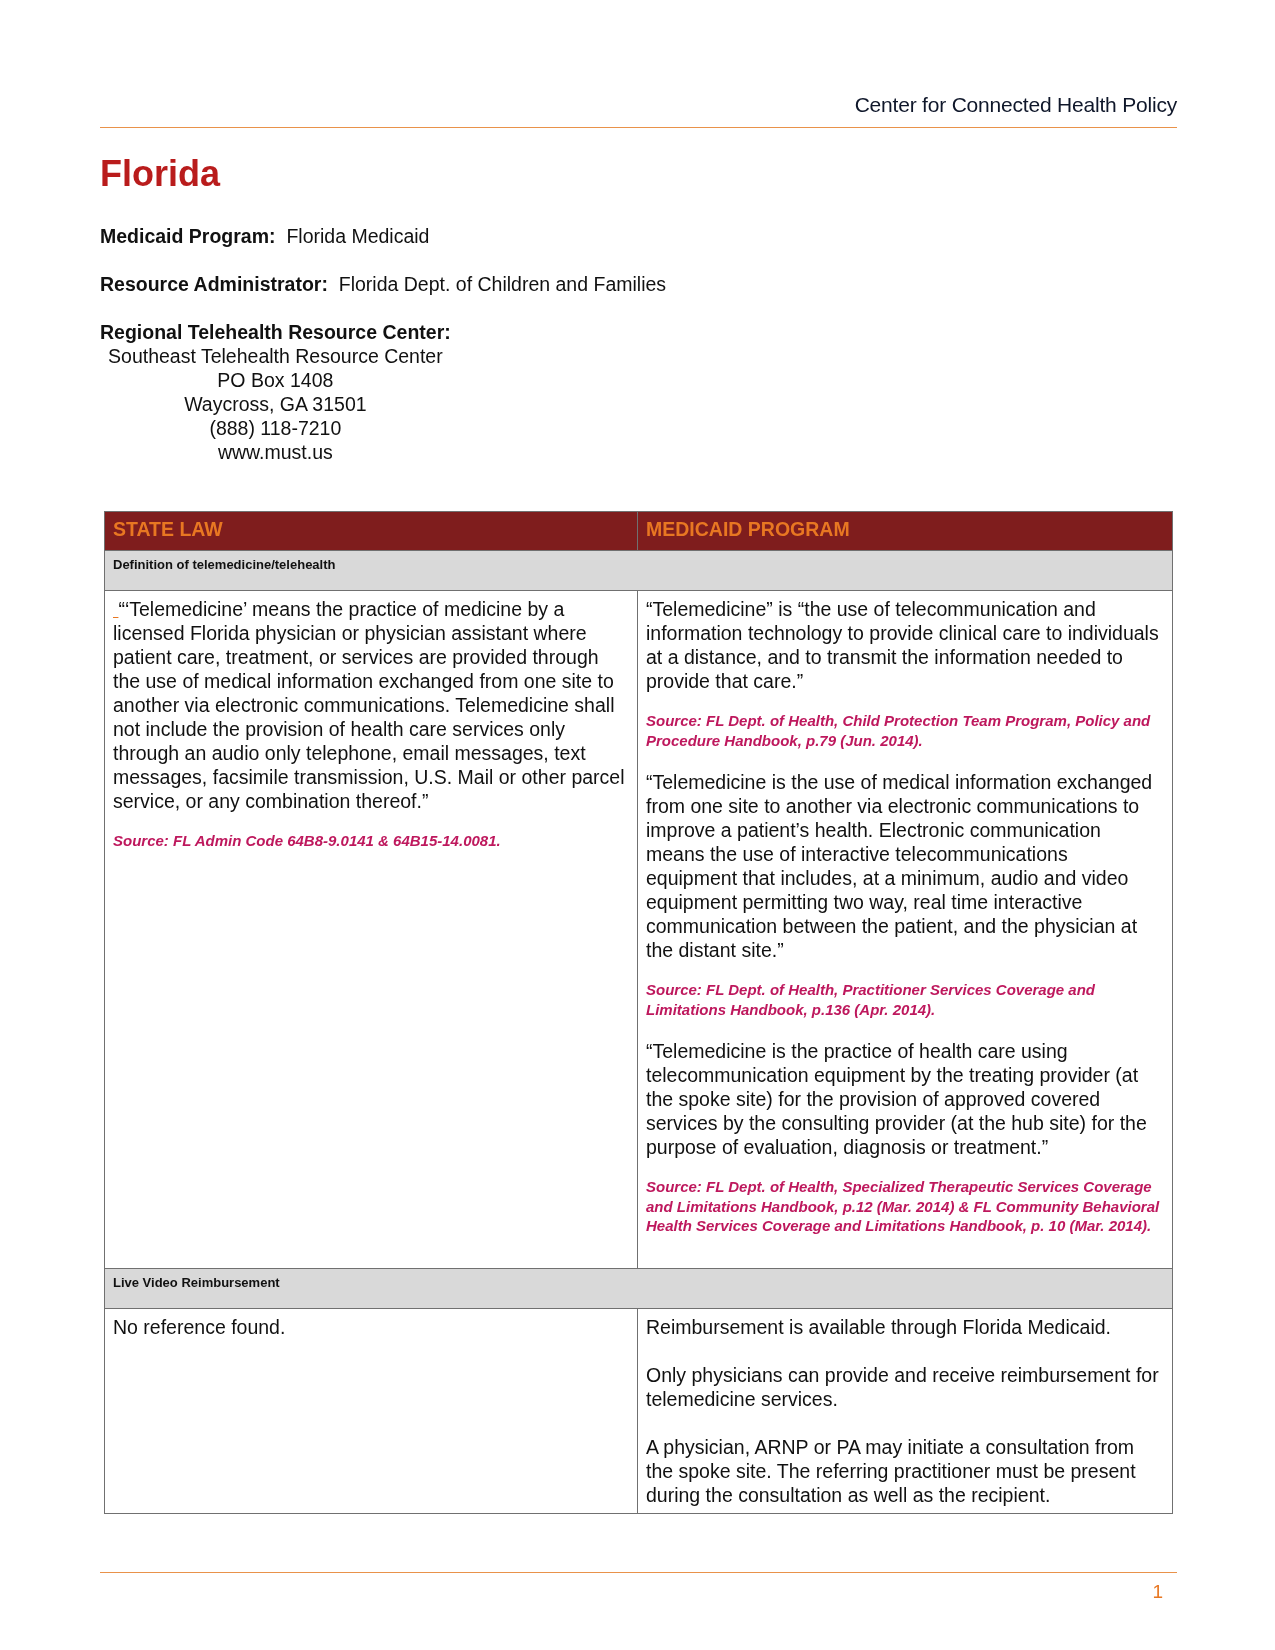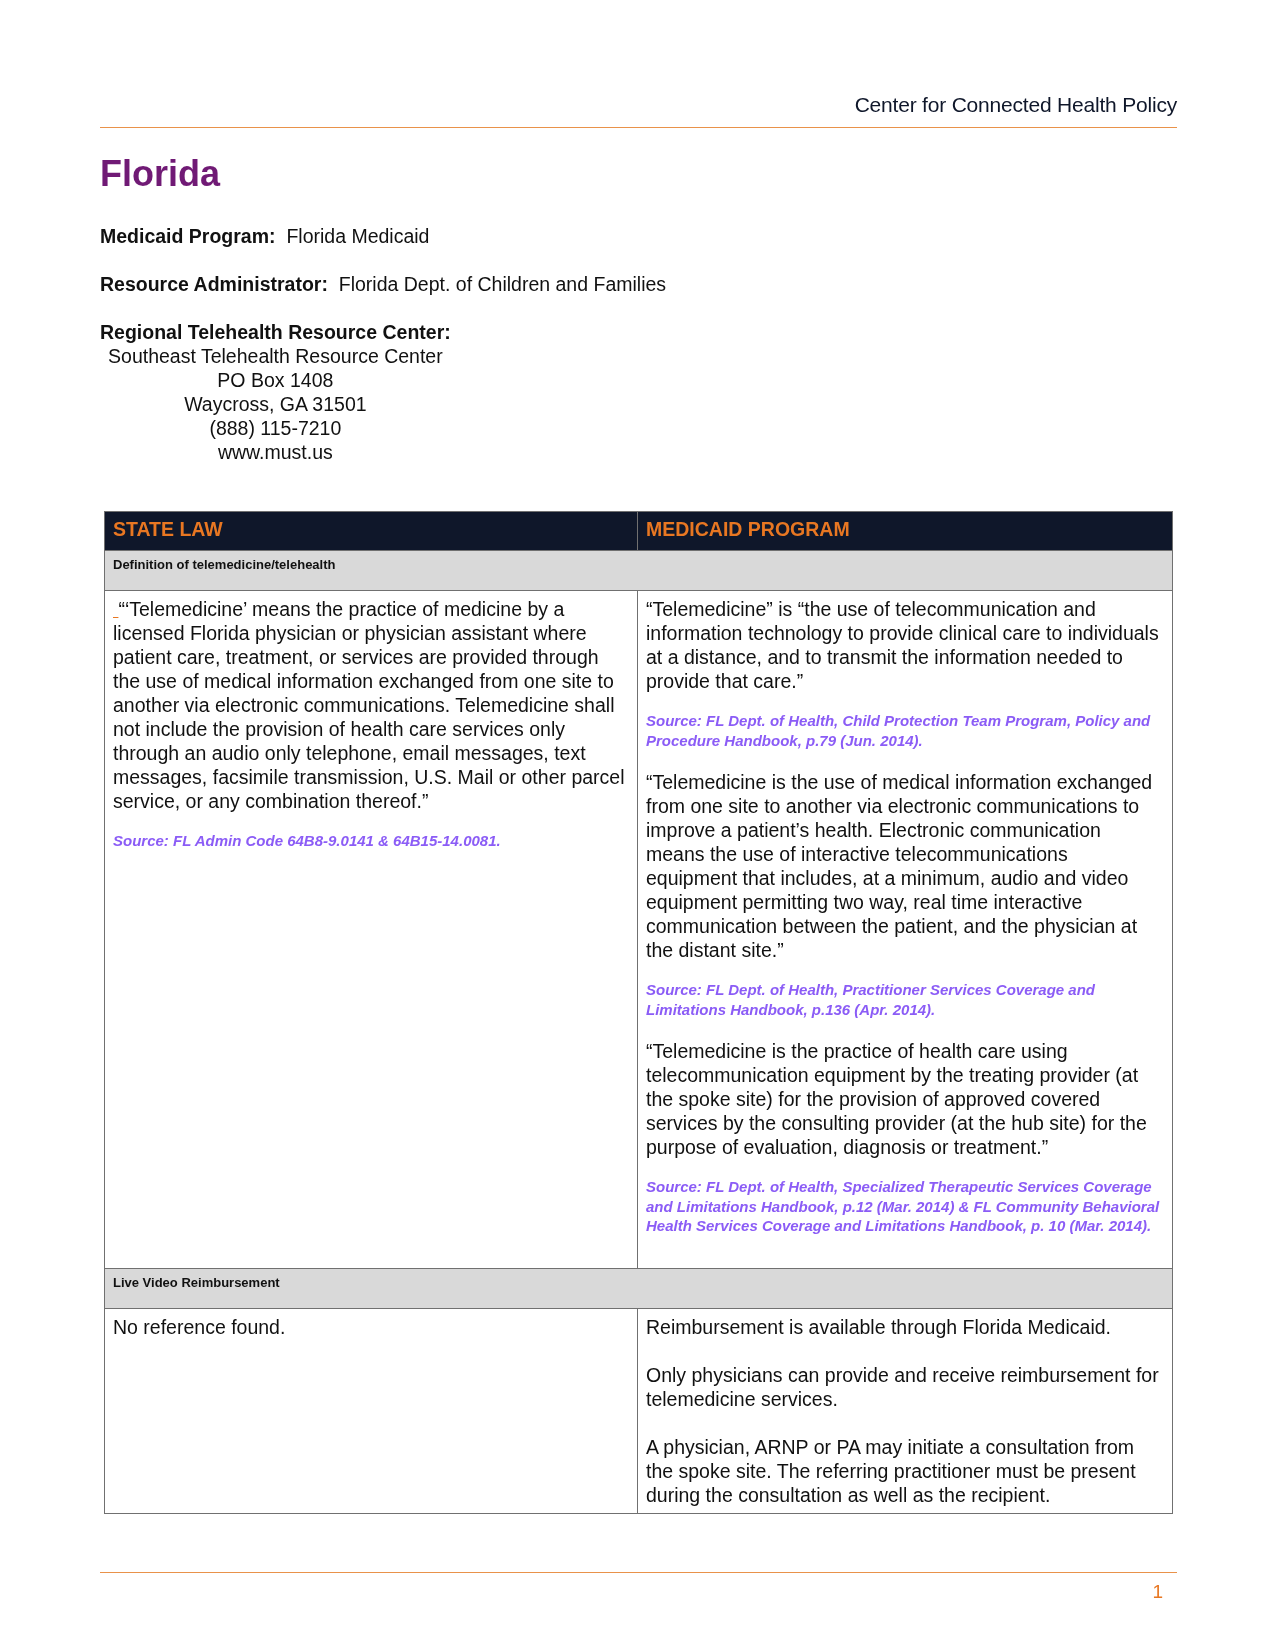--- a/index.html
+++ b/index.html
@@ -16,52 +16,52 @@
     border-top: 1.5px solid #e9924a;
   }
   .rule.top { top: 127px; }
   .rule.bottom { top: 1572px; }
   .page-number {
     position: absolute; right: 112px; top: 1581px;
     font-size: 19px; color: #e87722;
   }
   .state-title {
     position: absolute; left: 100px; top: 153px;
-    font-size: 36px; font-weight: bold; color: #701a75; margin: 0;
+    font-size: 36px; font-weight: bold; color: #b91c1c; margin: 0;
   }
   .info { position: absolute; left: 100px; font-size: 19.5px; line-height: 24px; }
   .info b { font-weight: bold; }
   .info.mp { top: 224px; }
   .info.pa { top: 272px; }
   .info.rtrc { top: 320px; }
   .info .line { display: block; text-align: center; }
 
   table.law {
     position: absolute; left: 104px; top: 511px; width: 1068px;
     border-collapse: collapse; table-layout: fixed;
   }
   table.law td, table.law th {
     border: 1.5px solid #707070; vertical-align: top;
     padding: 6px 8px 6px 8px; text-align: left;
   }
   table.law col.c1 { width: 533px; }
   table.law col.c2 { width: 535px; }
   th.colhead {
-    background: #0f172a; color: #e87722; font-weight: bold; font-size: 19.5px;
+    background: #7f1d1d; color: #e87722; font-weight: bold; font-size: 19.5px;
     height: 26px; padding-top: 7px;
   }
   td.section {
     background: #d9d9d9; font-weight: bold; font-size: 13px;
     height: 27px; padding-top: 8px;
   }
   td.cell { font-size: 19.5px; line-height: 24px; }
   .para { margin: 0 0 18px 0; }
   .para:last-child { margin-bottom: 0; }
   .source {
-    color: #8b5cf6; font-weight: bold; font-style: italic;
+    color: #be185d; font-weight: bold; font-style: italic;
     font-size: 15px; line-height: 19.5px; margin: 0 0 20px 0;
   }
   .source:last-child { margin-bottom: 0; }
   .mark { color: #e87722; text-decoration: underline; }
   td.cell.def { height: 665px; }
   td.cell.live { height: 186px; }
   td.cell.live .para { margin-bottom: 24px; }
   td.cell.live .para:last-child { margin-bottom: 0; }
 </style>
 </head>
@@ -80,21 +80,21 @@
 <div class="info pa">
   <b>Resource Administrator:</b>&nbsp;
   <span>Florida Dept. of Children and Families</span>
 </div>
 
 <div class="info rtrc">
   <b class="line">Regional Telehealth Resource Center:</b>
   <span class="line">Southeast Telehealth Resource Center</span>
   <span class="line">PO Box 1408</span>
   <span class="line">Waycross, GA 31501</span>
-  <span class="line">(888) 115-7210</span>
+  <span class="line">(888) 118-7210</span>
   <span class="line">www.must.us</span>
 </div>
 
 <table class="law">
   <colgroup>
       <col class="c1">
       <col class="c2">
     </colgroup>
   <tbody>
       <tr>

